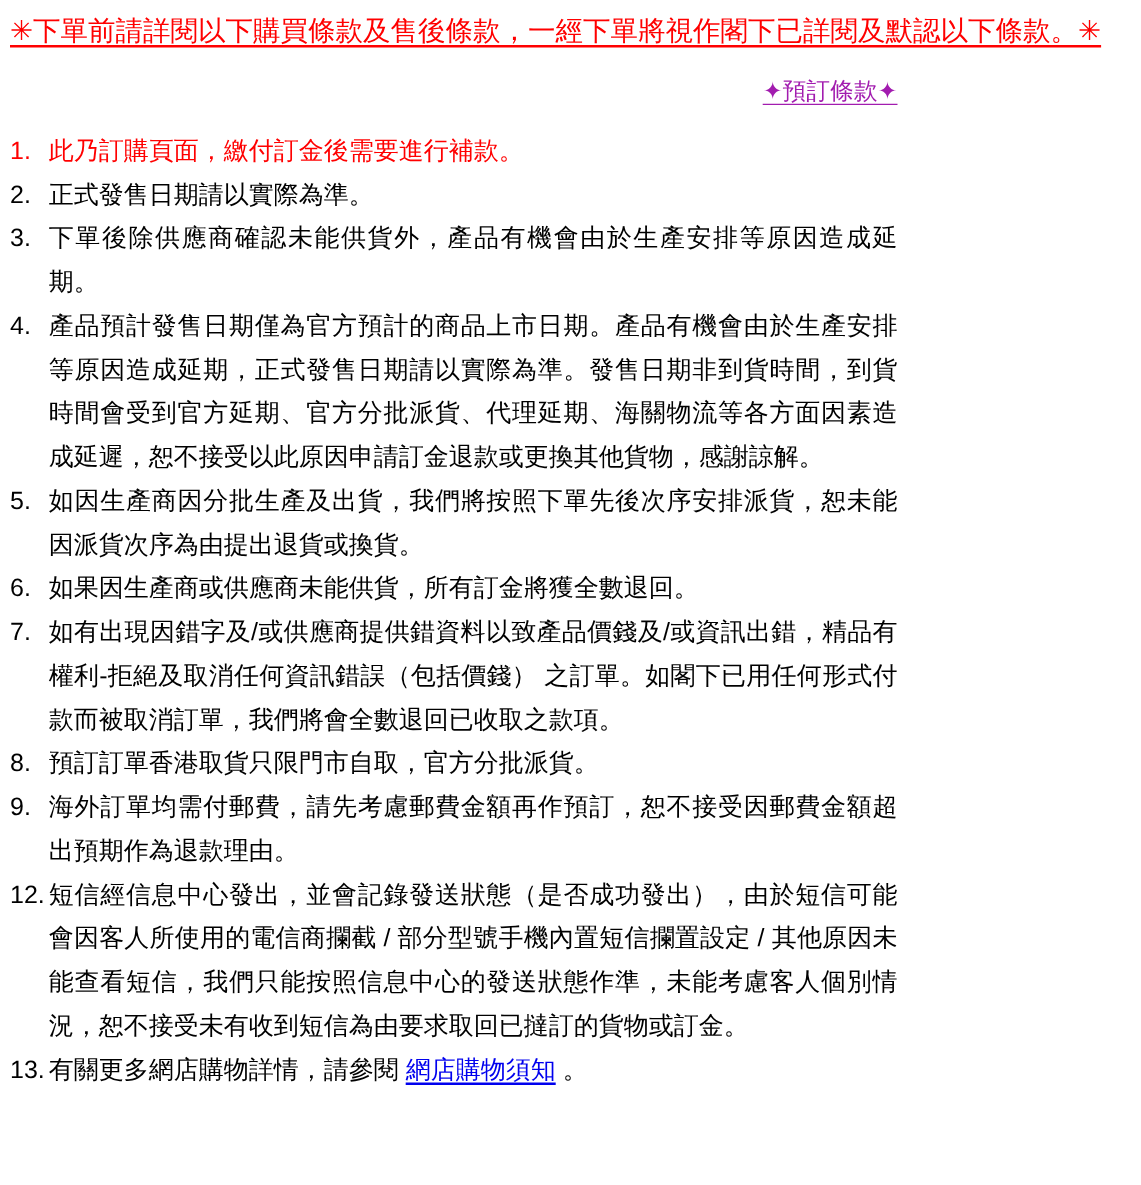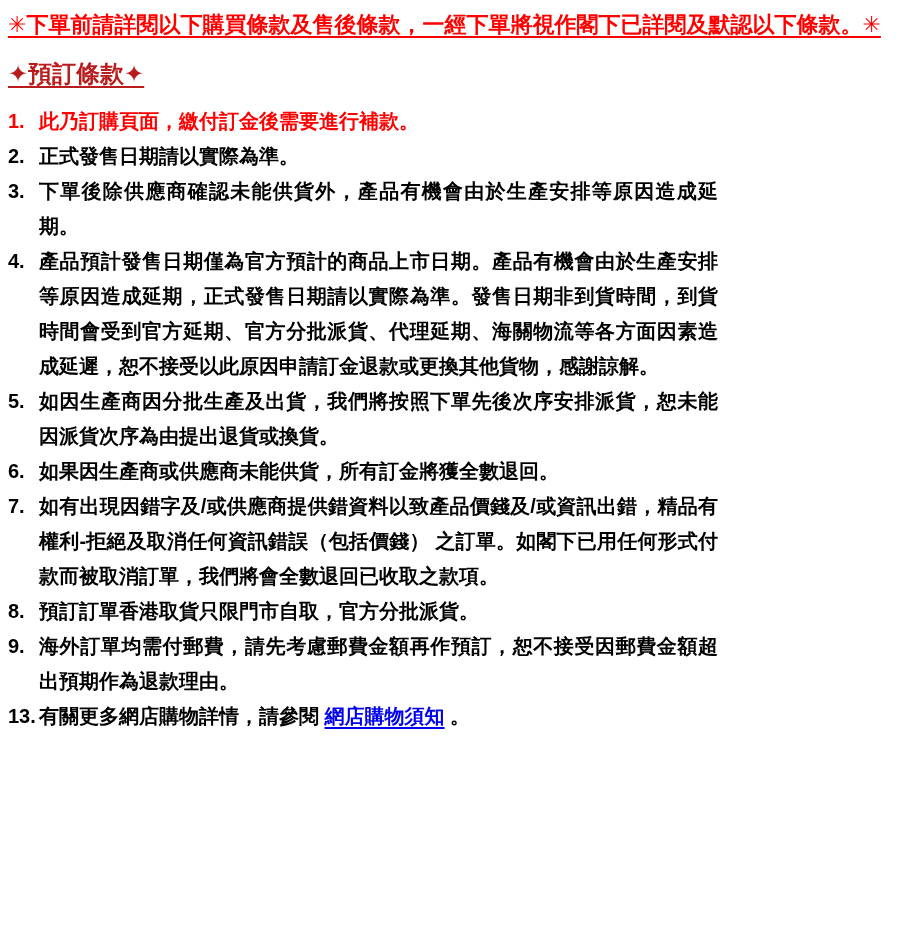--- a/index.html
+++ b/index.html
@@ -6,39 +6,40 @@
     margin: 0;
     padding: 0;
     background: #ffffff;
   }
   .page {
     width: 738px;
     min-height: 948px;
     box-sizing: border-box;
     padding: 10px 20px 8px 8px;
     font-family: "Liberation Sans", "DejaVu Sans", sans-serif;
-    font-weight: 700;
+    font-weight: 400;
     color: #000000;
   }
   .doc-header {
     color: #ff0000;
     font-size: 22px;
     line-height: 30px;
     text-decoration: underline;
     text-underline-offset: 4px;
     margin-bottom: 20px;
     white-space: nowrap;
   }
   .section-title {
-    color: #b91c1c;
-    font-size: 24px;
+    color: #a21caf;
+    font-size: 19px;
     line-height: 28px;
     text-decoration: underline;
     text-underline-offset: 4px;
     margin-bottom: 16px;
+    text-align: right;
   }
   .terms-list {
     list-style: none;
     margin: 0;
     padding: 0;
     font-size: 20px;
     line-height: 35px;
   }
   .term {
     display: flex;
@@ -108,17 +109,21 @@
       </li>
       <li class="term">
         <span class="num">8.</span>
         <span class="text"><span class="seg-plain">預訂訂單香港取貨只限門市自取，官方分批派貨。</span></span>
       </li>
       <li class="term">
         <span class="num">9.</span>
         <span class="text"><span class="seg-plain">海外訂單均需付郵費，請先考慮郵費金額再作預訂，恕不接受因郵費金額超出預期作為退款理由。</span></span>
       </li>
       <li class="term">
+        <span class="num">12.</span>
+        <span class="text"><span class="seg-plain">短信經信息中心發出，並會記錄發送狀態（是否成功發出），由於短信可能會因客人所使用的電信商攔截 / 部分型號手機內置短信攔置設定 / 其他原因未能查看短信，我們只能按照信息中心的發送狀態作準，未能考慮客人個別情況，恕不接受未有收到短信為由要求取回已撻訂的貨物或訂金。</span></span>
+      </li>
+      <li class="term">
         <span class="num">13.</span>
         <span class="text"><span class="seg-plain">有關更多網店購物詳情，請參閱 </span><a class="seg-link">網店購物須知</a><span class="seg-plain"> 。</span></span>
       </li>
     </ol>
 </div>
 
 </body></html>

